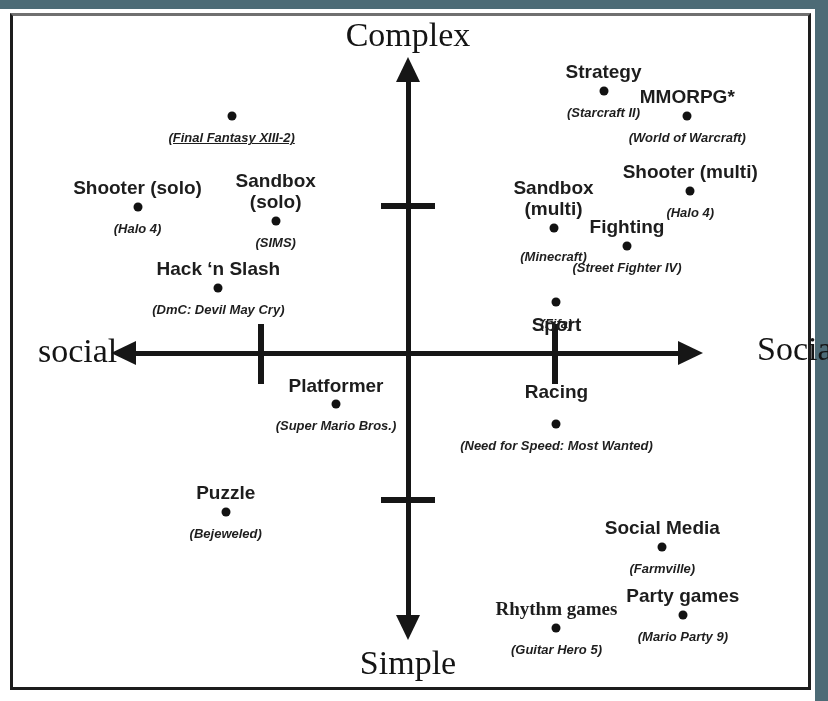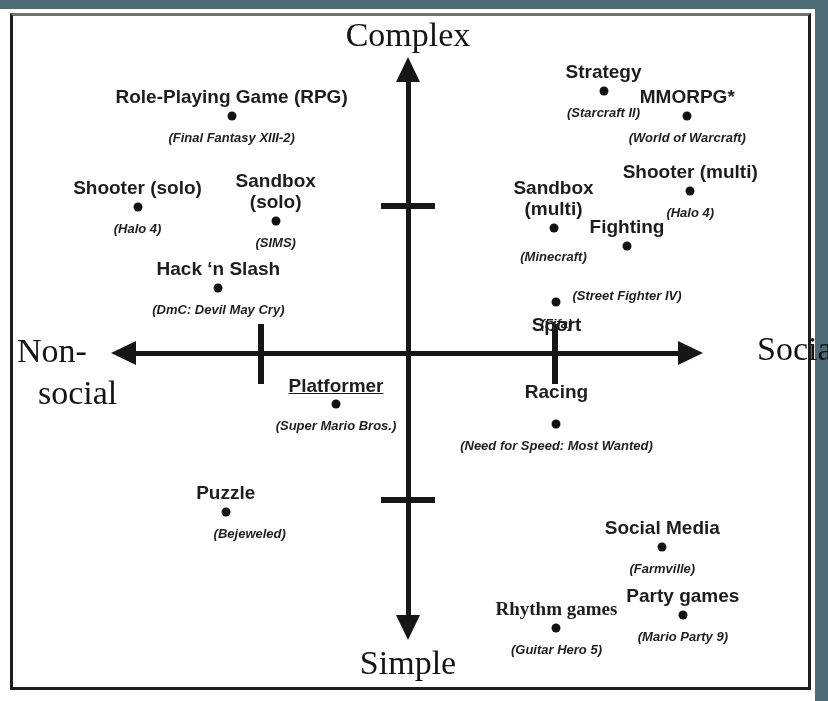--- a/index.html
+++ b/index.html
@@ -51,30 +51,28 @@
     <div class="axis-h"></div>
     <div class="arrow arrow-up"></div>
     <div class="arrow arrow-down"></div>
     <div class="arrow arrow-left"></div>
     <div class="arrow arrow-right"></div>
 
     <div class="axis-title t-center t-complex">Complex</div>
     <div class="axis-title t-center t-simple">Simple</div>
     <div class="axis-title t-social">Social</div>
     <div class="axis-title t-nonsocial">
-      <span class="line1">Non-</span>
       <span class="line2">social</span>
     </div>
   <div class="tick-y" style="left: 381px; top: 497px;"></div>
       <div class="tick-y" style="left: 381px; top: 203px;"></div>
       <div class="tick-x" style="left: 258px; top: 324px;"></div>
       <div class="tick-x" style="left: 552px; top: 324px;"></div>
-      <div class="pt-label" style="left: 231.6px; top: 107.33px;">Role-Playing Game (RPG)</div>
       <div class="pt-dot" style="left: 231.6px; top: 116.33px;"></div>
-      <div class="pt-example" style="left: 231.6px; top: 130.33px;">(Final Fantasy XIII-2)</div>
+      <div class="pt-example" style="left: 231.6px; top: 130.33px; text-decoration: underline;">(Final Fantasy XIII-2)</div>
       <div class="pt-label" style="left: 137.52px; top: 198.47px;">Shooter (solo)</div>
       <div class="pt-dot" style="left: 137.52px; top: 207.47px;"></div>
       <div class="pt-example" style="left: 137.52px; top: 221.47px;">(Halo 4)</div>
       <div class="pt-label" style="left: 275.7px; top: 211.7px;">Sandbox
 (solo)</div>
       <div class="pt-dot" style="left: 275.7px; top: 220.7px;"></div>
       <div class="pt-example" style="left: 275.7px; top: 234.7px;">(SIMS)</div>
       <div class="pt-label" style="left: 218.37px; top: 279.32px;">Hack ‘n Slash</div>
       <div class="pt-dot" style="left: 218.37px; top: 288.32px;"></div>
       <div class="pt-example" style="left: 218.37px; top: 302.32px;">(DmC: Devil May Cry)</div>
@@ -86,33 +84,33 @@
       <div class="pt-example" style="left: 687.3px; top: 130.33px;">(World of Warcraft)</div>
       <div class="pt-label" style="left: 690.24px; top: 182.3px;">Shooter (multi)</div>
       <div class="pt-dot" style="left: 690.24px; top: 191.3px;"></div>
       <div class="pt-example" style="left: 690.24px; top: 205.3px;">(Halo 4)</div>
       <div class="pt-label" style="left: 553.53px; top: 219.05px;">Sandbox
 (multi)</div>
       <div class="pt-dot" style="left: 553.53px; top: 228.05px;"></div>
       <div class="pt-example" style="left: 553.53px; top: 242.05px; margin-top: 7px;">(Minecraft)</div>
       <div class="pt-label" style="left: 627.03px; top: 236.69px;">Fighting</div>
       <div class="pt-dot" style="left: 627.03px; top: 245.69px;"></div>
-      <div class="pt-example" style="left: 627.03px; top: 259.69px; margin-top: 28px;">(Street Fighter IV)</div>
+      <div class="pt-example" style="left: 627.03px; top: 259.69px;">(Street Fighter IV)</div>
       <div class="pt-label" style="left: 556.47px; top: 292.55px; margin-top: 42px;">Sport</div>
       <div class="pt-dot" style="left: 556.47px; top: 301.55px;"></div>
       <div class="pt-example" style="left: 556.47px; top: 315.55px;">(Fifa)</div>
-      <div class="pt-label" style="left: 335.97px; top: 396px; text-decoration: underline;">Platformer</div>
+      <div class="pt-label" style="left: 335.97px; top: 396px;">Platformer</div>
       <div class="pt-dot" style="left: 335.97px; top: 404.45px;"></div>
       <div class="pt-example" style="left: 335.97px; top: 418.45px;">(Super Mario Bros.)</div>
       <div class="pt-label" style="left: 556.47px; top: 402px;">Racing</div>
       <div class="pt-dot" style="left: 556.47px; top: 423.56px;"></div>
       <div class="pt-example" style="left: 556.47px; top: 437.56px;">(Need for Speed: Most Wanted)</div>
       <div class="pt-label" style="left: 225.72px; top: 502.76px;">Puzzle</div>
       <div class="pt-dot" style="left: 225.72px; top: 511.76px;"></div>
-      <div class="pt-example" style="left: 225.72px; top: 525.76px; margin-left: 24px;">(Bejeweled)</div>
+      <div class="pt-example" style="left: 225.72px; top: 525.76px;">(Bejeweled)</div>
       <div class="pt-label" style="left: 662.31px; top: 538.04px;">Social Media</div>
       <div class="pt-dot" style="left: 662.31px; top: 547.04px;"></div>
       <div class="pt-example" style="left: 662.31px; top: 561.04px;">(Farmville)</div>
       <div class="pt-label" style="left: 682.89px; top: 605.66px;">Party games</div>
       <div class="pt-dot" style="left: 682.89px; top: 614.66px;"></div>
       <div class="pt-example" style="left: 682.89px; top: 628.66px;">(Mario Party 9)</div>
       <div class="pt-label" style="left: 556.47px; top: 618.89px; font-family: Liberation Serif, serif;">Rhythm games</div>
       <div class="pt-dot" style="left: 556.47px; top: 627.89px;"></div>
       <div class="pt-example" style="left: 556.47px; top: 641.89px;">(Guitar Hero 5)</div>
     </div>

